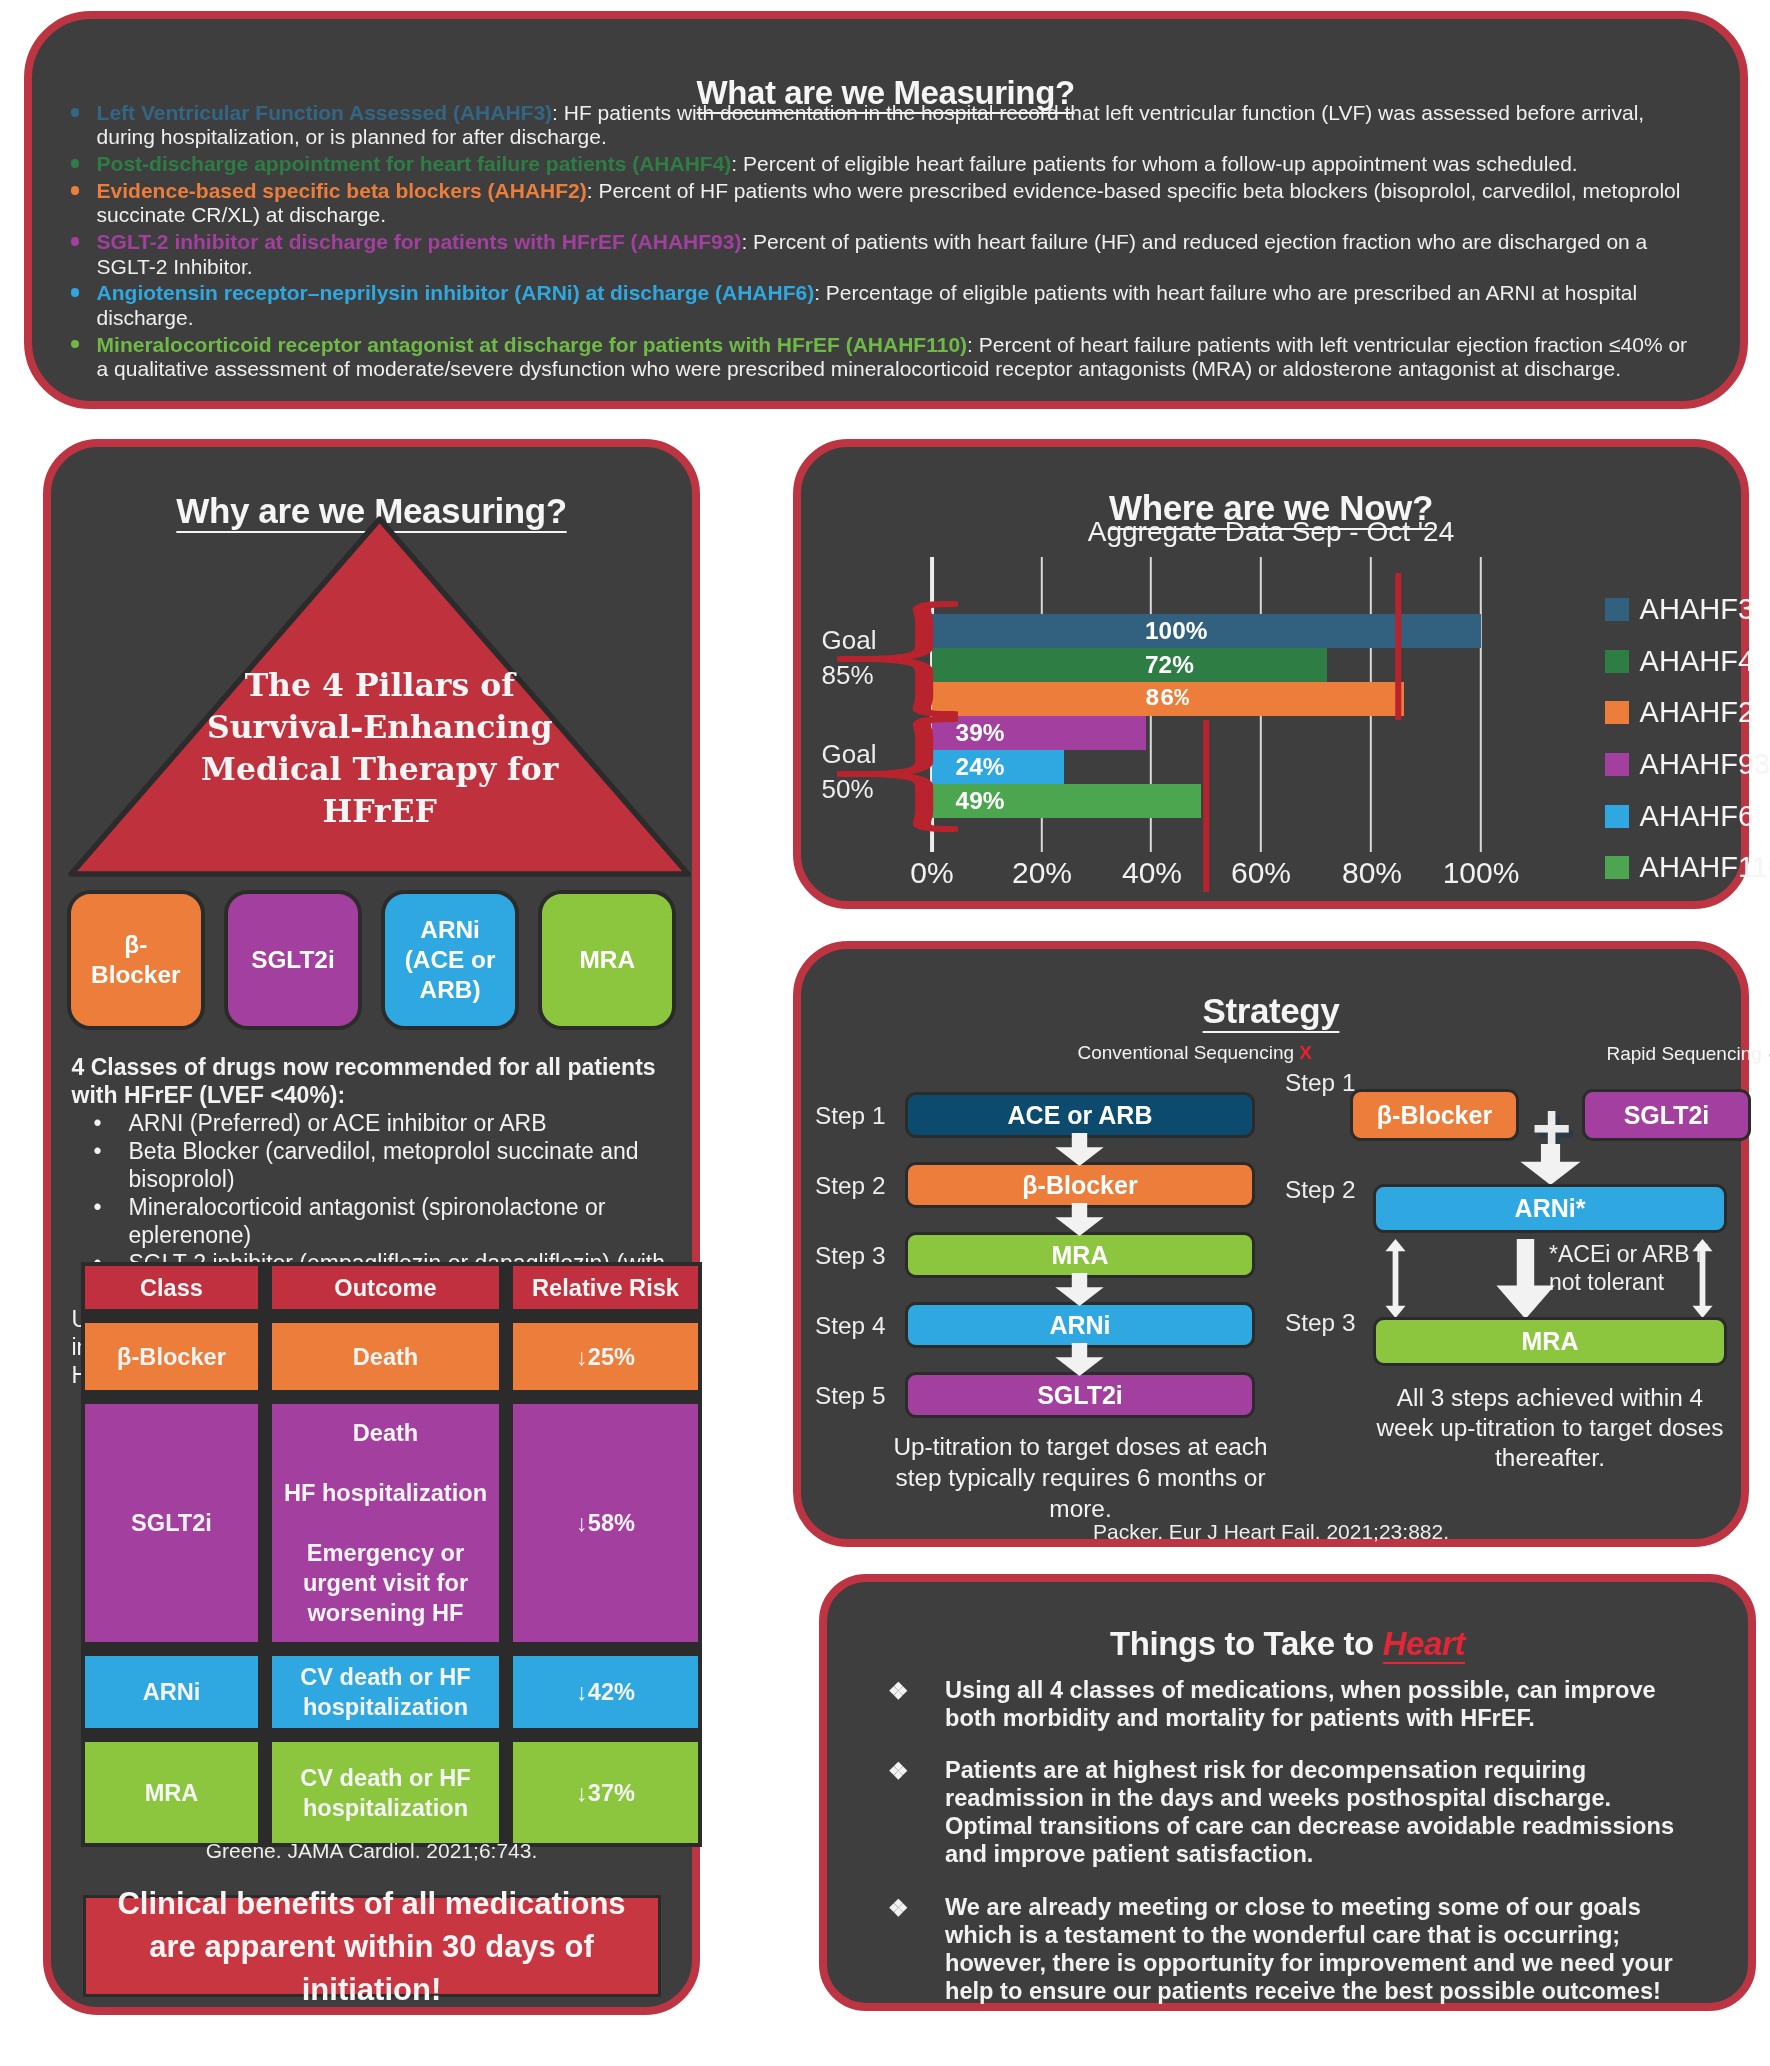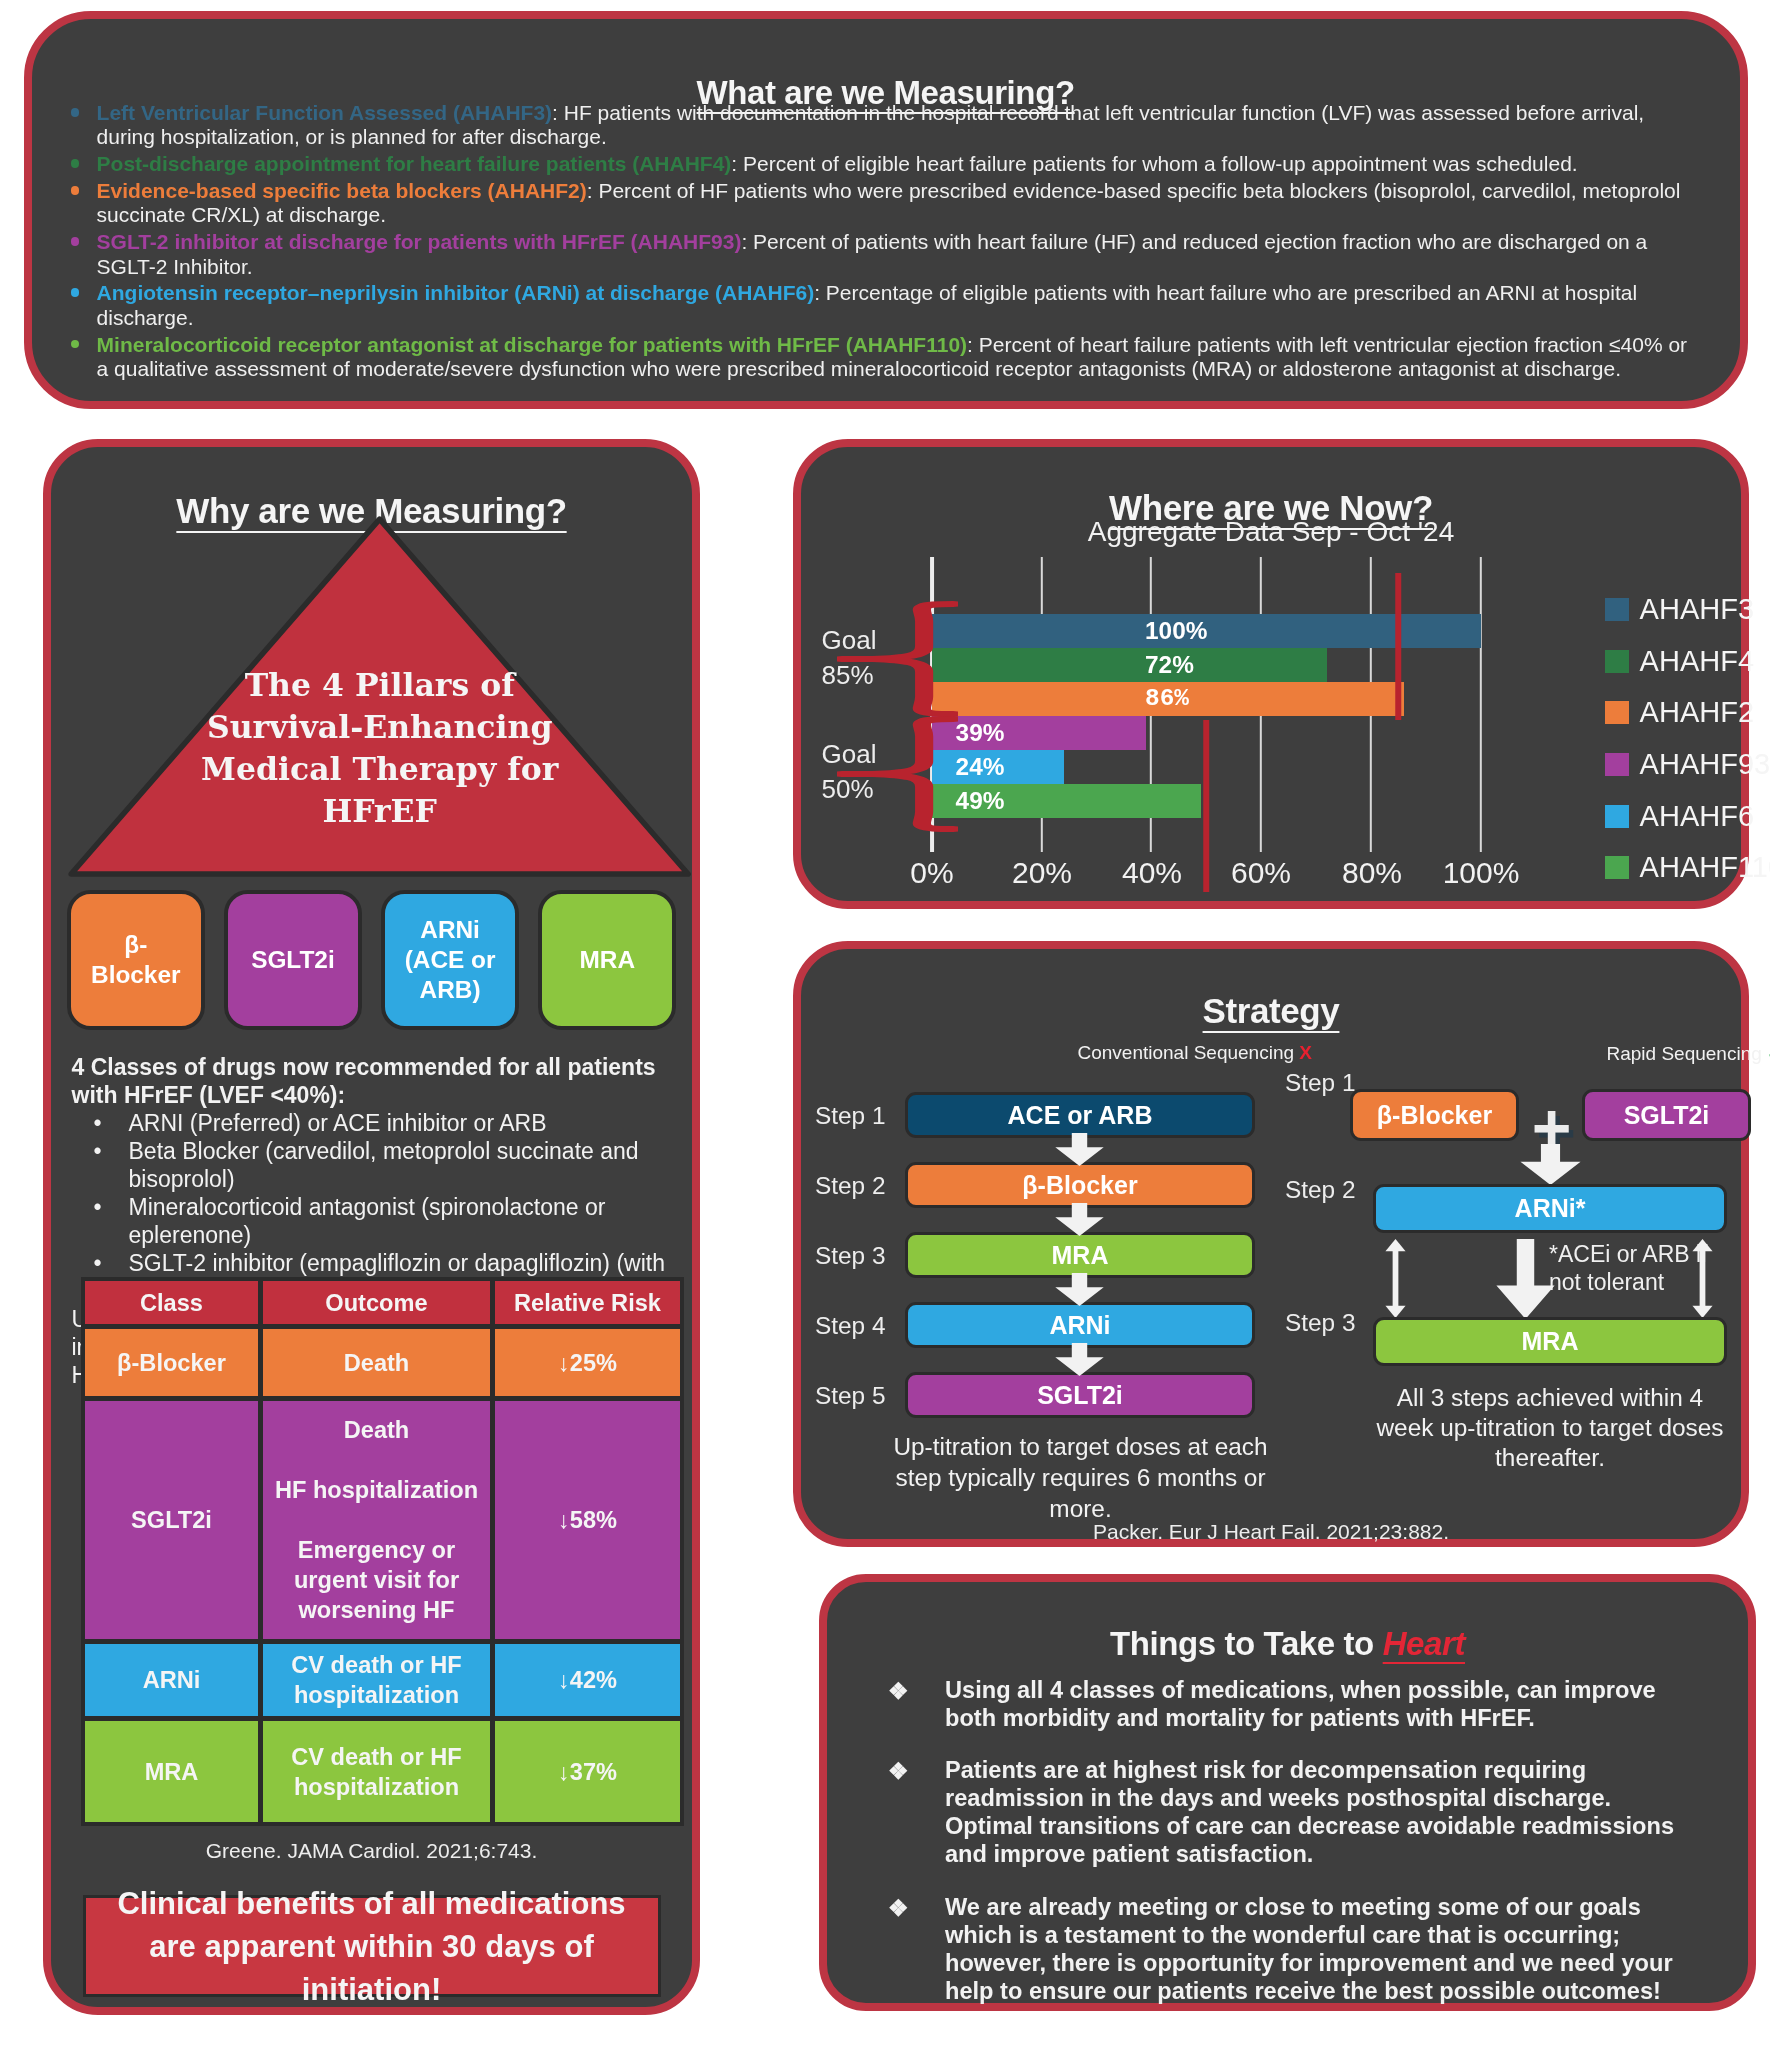--- a/index.html
+++ b/index.html
@@ -30,21 +30,21 @@
   #tri-svg{position:absolute;left:15.7px;top:69px;}
   #tri-text{position:absolute;left:15.7px;top:217px;width:626px;text-align:center;font-family:"DejaVu Serif",serif;font-weight:bold;font-size:31.5px;line-height:42px;color:#F5F5F5;white-space:pre-line;}
   #pillars{position:absolute;left:15.7px;right:15.7px;top:443px;display:flex;gap:19px;}
   .pillar{flex:1;height:140px;border-radius:23.6px;border:4.7px solid #2B2B2B;display:flex;align-items:center;justify-content:center;text-align:center;font-weight:bold;font-size:24.4px;line-height:30px;color:#FFFFFF;padding:0 12.6px;box-sizing:border-box;}
   .bg-orange{background:#ED7D3B;} .bg-purple{background:#A33F9E;} .bg-blue{background:#2FA8E1;} .bg-green{background:#8CC63F;} .bg-yellow{background:#0c4a6e;}
   #classes{position:absolute;left:20.5px;right:20.5px;top:606px;font-size:23px;line-height:28px;color:#F2F2F2;}
   #classes .heading{font-weight:bold;}
   #classes ul{margin:0;padding:0;list-style:none;}
   #classes li{position:relative;padding-left:57px;}
   #classes li .bdot{position:absolute;left:22px;}
-  #why-table{position:absolute;left:30px;top:815px;display:grid;grid-template-columns:173px 227px 185px;gap:5px;background:#2B2B2B;border:4.7px solid #2B2B2B;margin-top:15px;}
+  #why-table{position:absolute;left:30px;top:815px;display:grid;grid-template-columns:173px 227px 185px;gap:14px;background:#2B2B2B;border:4.7px solid #2B2B2B;}
   #why-table .cell{display:flex;align-items:center;justify-content:center;text-align:center;font-weight:bold;font-size:23.6px;line-height:30px;color:#F5F5F5;padding:4.7px 7.9px;box-sizing:border-box;white-space:pre-line;}
   .th{background:#C1303E;height:43px;}
   .rh1{height:67px;} .rh2{height:238px;} .rh3{height:72px;} .rh4{height:101px;}
   #why-citation{position:absolute;left:0;right:0;top:1392px;text-align:center;font-size:21px;color:#EDEDED;}
   #callout{position:absolute;left:31.5px;right:31.5px;top:1448px;height:102px;background:#C83741;border:3.9px solid #2B2B2B;display:flex;align-items:center;justify-content:center;text-align:center;font-weight:bold;font-size:31px;line-height:43px;color:#F5F5F5;box-sizing:border-box;padding:0 15.7px;}
 
   
   #now-panel{left:793px;top:439px;width:956px;height:470px;border-radius:55px;}
   #now-panel .ptitle{top:17.3px;font-size:35px;}
   #now-sub{position:absolute;left:0;right:0;top:69px;text-align:center;font-size:28px;color:#F2F2F2;}

